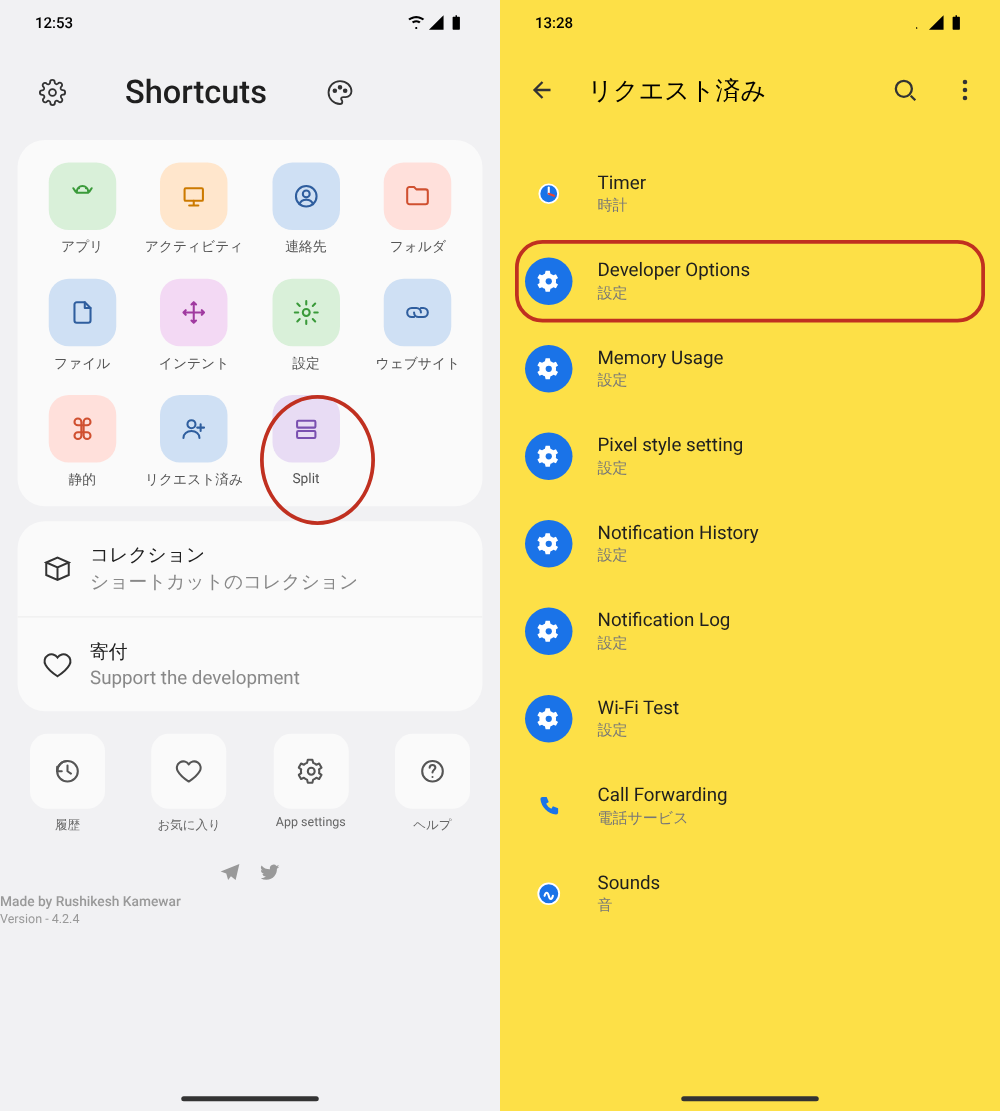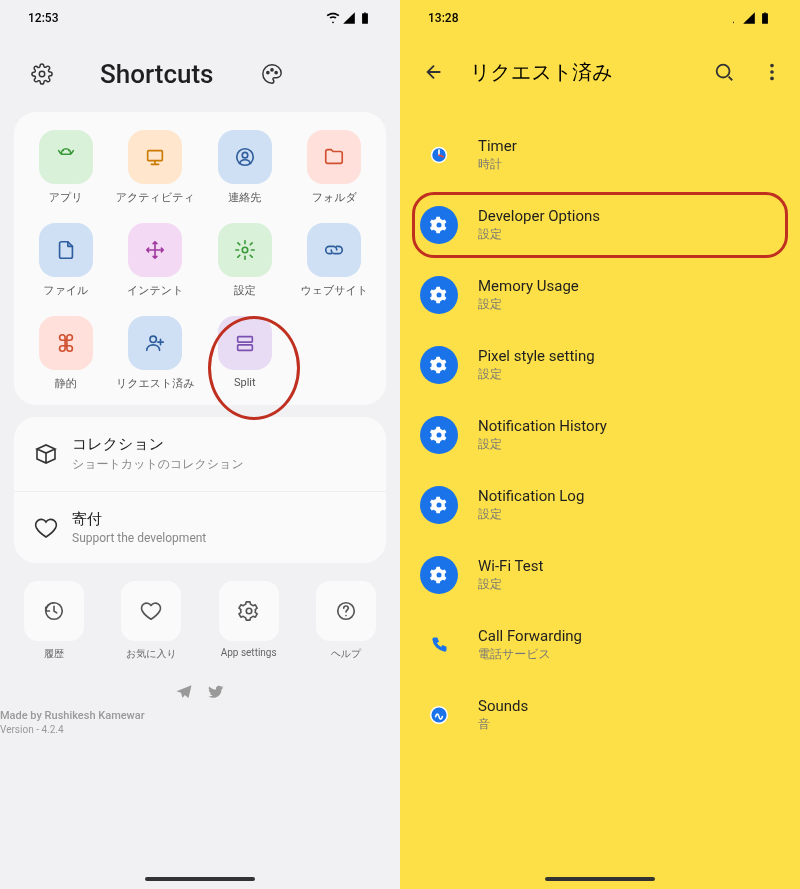--- a/index.html
+++ b/index.html
@@ -96,21 +96,21 @@
   .list-row {
     display: flex;
     align-items: center;
     gap: 14px;
     padding: 18px 20px;
     cursor: pointer;
   }
   .list-row + .list-row { border-top: 1px solid #eee; }
   .list-row svg { width: 24px; height: 24px; flex-shrink: 0; color:#333;}
   .list-row .txt .t1 { font-size: 15px; color: #202020; font-weight: 500;}
-  .list-row .txt .t2 { font-size: 12px; color: #888; margin-top: 2px;}
+  .list-row .txt .t2 { font-size: 15px; color: #888; margin-top: 2px;}
   .bottom-row {
     display: flex;
     justify-content: space-between;
     gap: 12px;
     margin-top: 18px;
     padding: 0 24px;
   }
   .bottom-item {
     display: flex;
     flex-direction: column;

